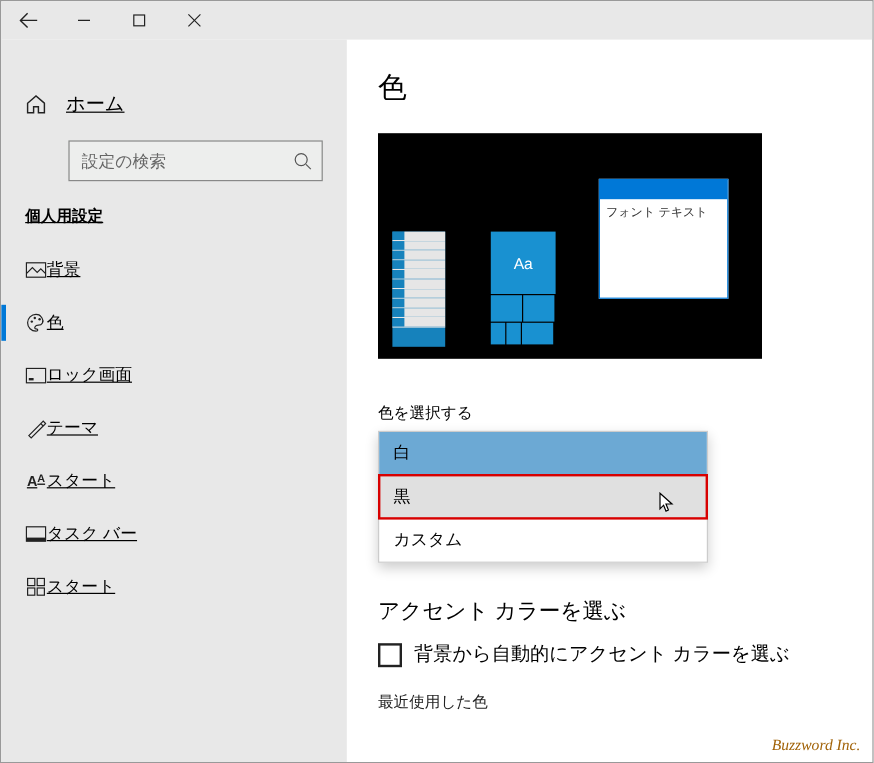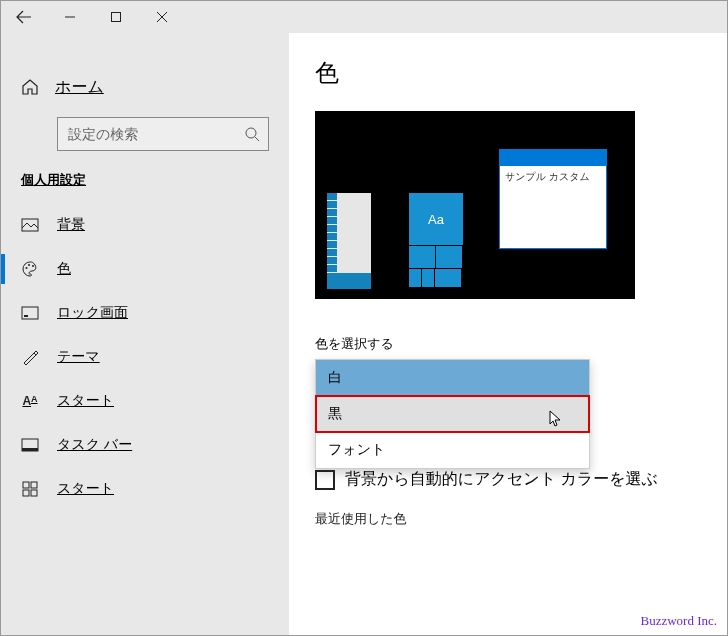--- a/index.html
+++ b/index.html
@@ -12,21 +12,21 @@
     .main { display:flex; height: calc(100% - 32px);}
     .sidebar { width:288px; background:#e8e8e8; padding-top:36px;text-decoration:underline;}
     .home { display:flex; align-items:center; padding:0 20px; height:36px; margin-bottom:12px; gap:16px;}
     .home .icon { width:18px;}
     .searchwrap { padding:0 20px; margin-bottom:20px;margin-left:36px;}
     .search { position:relative; height:34px; border:1px solid #888; background:#edeeed;}
     .search input { width:100%; height:100%; border:none; background:transparent; padding:0 34px 0 10px; font-size:14px; outline:none;}
     .search input::placeholder { color:#666; }
     .search .sicon { position:absolute; right:8px; top:50%; transform:translateY(-50%);}
     .section-hdr { padding:0 20px; font-size:13px; font-weight:bold; margin-bottom:14px;}
-    .nav-item { display:flex; align-items:center; height:44px; padding:0 20px; gap:18px; position:relative;}
+    .nav-item { display:flex; align-items:center; height:44px; padding:0 20px; position:relative;}
     .nav-item .icon { width:18px; display:flex; justify-content:center;}
     .nav-item .label { font-size:14px;}
     .nav-item.active::before { content:""; position:absolute; left:0; top:7px; bottom:7px; width:4px; background:#0078d7;}
     .content { flex:1; padding:24px 26px 0 26px; overflow:hidden;}
     .page-title { font-size:24px; font-weight:400; margin-bottom:22px;}
     .preview { width:320px; height:188px; background:#000; position:relative; margin-bottom:36px;}
     .pv-left { position:absolute; left:12px; top:82px; width:44px; height:96px; background:#1991d1; opacity:.9; display:flex;}
     .pv-left-list { width:100%; display:flex; flex-direction:column;}
     .pv-left-list div { height:8px; border-bottom:1px solid #fff; display:flex;}
     .pv-left-list div span:first-child{ width:10px; background:#1991d1;}
@@ -45,21 +45,21 @@
     .dropdown { width:275px; background:#fff; box-shadow:0 4px 10px rgba(0,0,0,.2); border:1px solid #ccc; }
     .dd-option { height:36px; display:flex; align-items:center; padding:0 12px; font-size:14px;}
     .dd-option.sel { background:#6ca9d4; color:#000;}
     .dd-option.hover { background:#e0e0e0; outline:2px solid #d80000; outline-offset:-1px; position:relative;}
     .cursor { position:absolute; right:26px; bottom:4px;}
     .accent-hdr { font-size:18px; margin-top:28px; margin-bottom:14px;}
     .checkbox-row { display:flex; align-items:center; gap:10px; margin-bottom:20px;}
     .cb { width:20px; height:20px; border:2px solid #222;}
     .cb-label { font-size:16px;}
     .recent { font-size:13px; color:#222;font-family:Liberation Serif, serif;}
-    .watermark { position:absolute; right:10px; bottom:6px; font-size:13px; color:#6d28d9; font-family:Georgia,serif;}
+    .watermark { position:absolute; right:10px; bottom:6px; font-size:13px; color:#a16207; font-style:italic; font-family:Georgia,serif;}
     svg{display:block;}
   </style>
 </head>
 <body>
 
 <div class="titlebar">
   <div class="back">
     <svg width="16" height="16" viewBox="0 0 16 16">
         <path d="M7 2 L1 8 L7 14 M1 8 H15" stroke="#222" stroke-width="1.2" fill="none"></path>
       </svg>
@@ -225,42 +225,43 @@
             <div class="tile-s b"></div>
           </div>
         <div class="tile-row2">
             <div class="tile-tiny"></div>
             <div class="tile-tiny"></div>
             <div class="tile-tiny" style="width:26px"></div>
           </div>
       </div>
       <div class="pv-window">
         <div class="pv-window-titlebar"></div>
-        <div class="pv-window-text">サンプル カスタム</div>
+        <div class="pv-window-text">フォント テキスト</div>
       </div>
     </div>
 
     <div class="choose-label">色を選択する</div>
     <div class="dropdown">
       <div class="dd-option sel">
           <span>白</span>
         </div>
       <div class="dd-option hover">
         <span>黒</span>
         <span class="cursor">
             <svg width="14" height="18" viewBox="0 0 14 18">
               <path d="M1 1 L1 14 L4 11 L6 16 L8 15 L6 10 L11 10 Z" fill="#fff" stroke="#000"></path>
             </svg>
           </span>
       </div>
       <div class="dd-option">
-          <span>フォント</span>
+          <span>カスタム</span>
         </div>
     </div>
 
+    <div class="accent-hdr">アクセント カラーを選ぶ</div>
     <div class="checkbox-row">
       <div class="cb"></div>
       <div class="cb-label">背景から自動的にアクセント カラーを選ぶ</div>
     </div>
     <div class="recent">最近使用した色</div>
   </div>
 </div>
 
 <div class="watermark">Buzzword Inc.</div>
 

